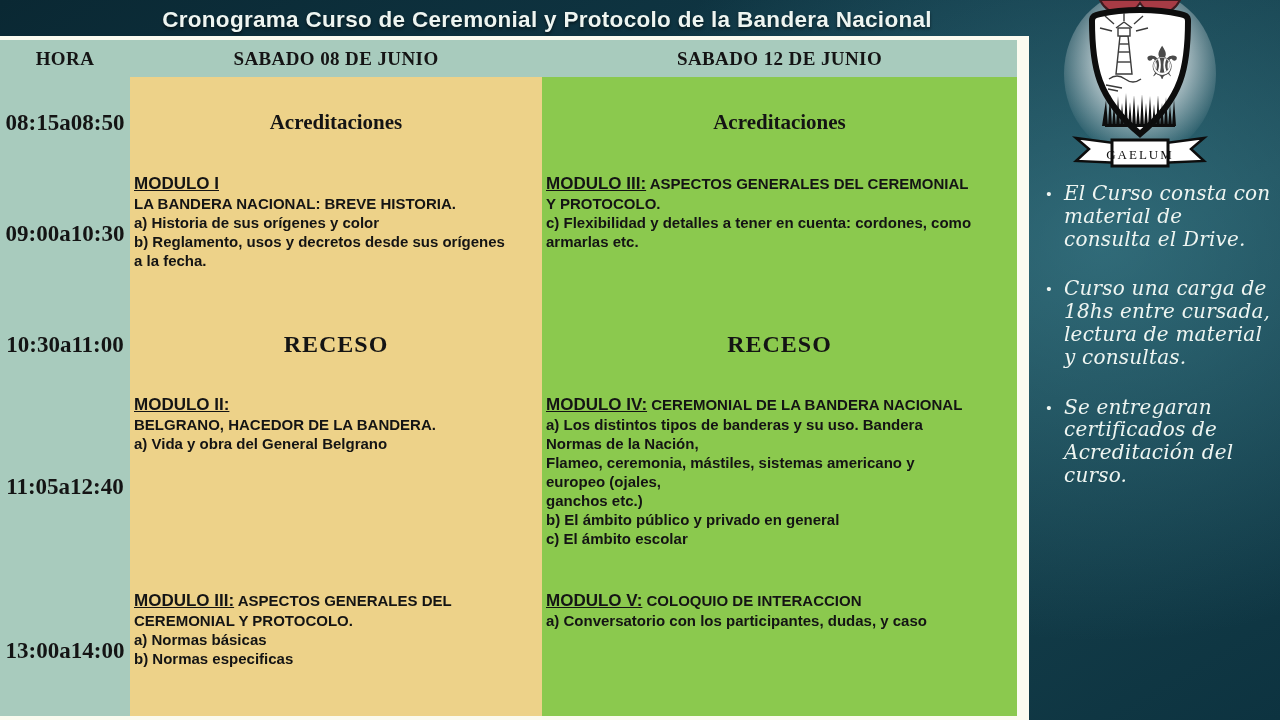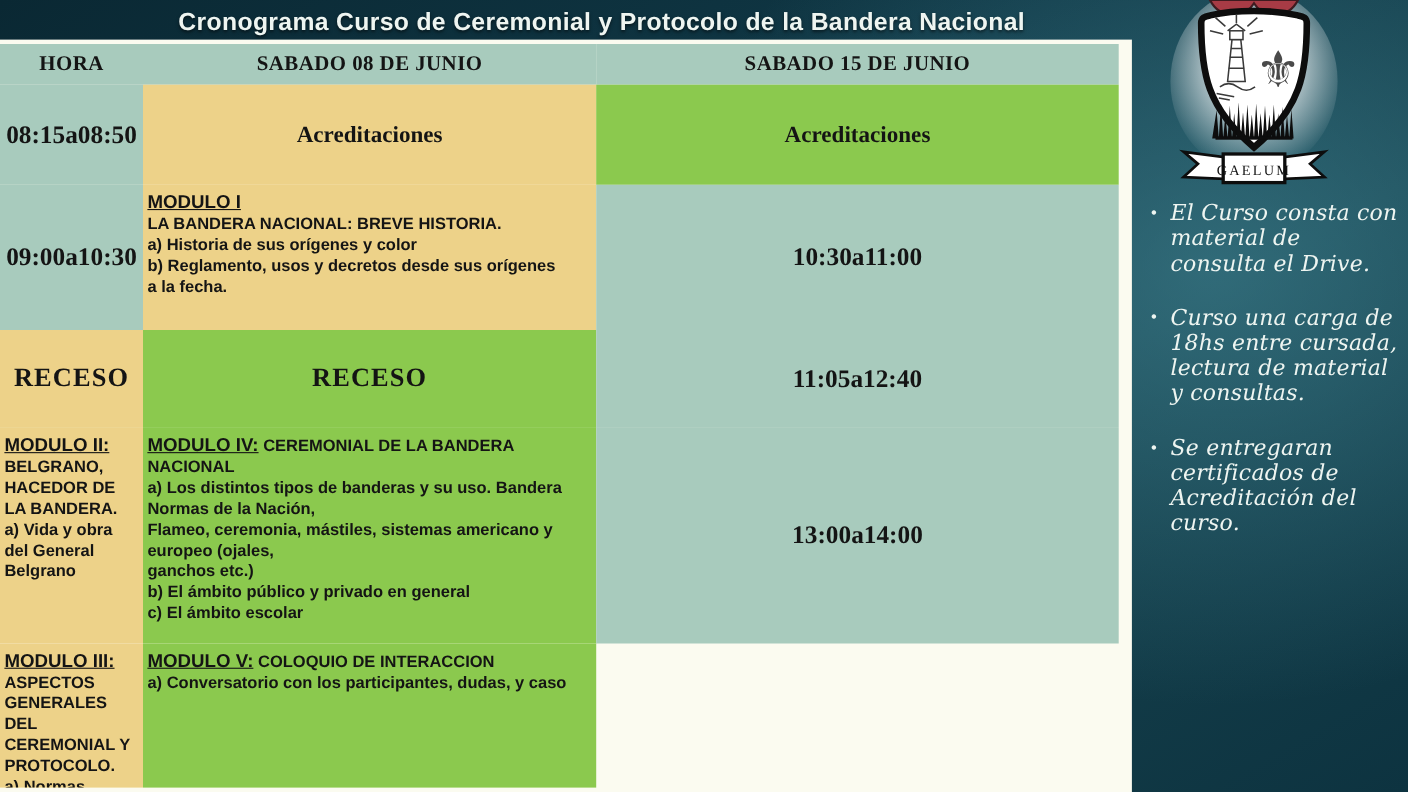--- a/index.html
+++ b/index.html
@@ -88,41 +88,47 @@
 </style>
 </head>
 <body>
 
 <div class="slide-title">Cronograma Curso de Ceremonial y Protocolo de la Bandera Nacional</div>
 
 <div class="sched-table">
 
   <div class="cell c-sage hdr">HORA</div>
   <div class="cell c-sage hdr">SABADO 08 DE JUNIO</div>
-  <div class="cell c-sage hdr">SABADO 15 DE JUNIO</div>
+  <div class="cell c-sage hdr">SABADO 12 DE JUNIO</div>
 
   <div class="cell c-sage time">
     <span>08:15</span>
     <span>a</span>
     <span>08:50</span>
   </div>
   <div class="cell c-tan center-cell acred">Acreditaciones</div>
   <div class="cell c-green center-cell acred">Acreditaciones</div>
 
   <div class="cell c-sage time">
     <span>09:00</span>
     <span>a</span>
     <span>10:30</span>
   </div>
   <div class="cell c-tan mod">
     <div class="mod-line"><span class="mod-heading">MODULO I</span></div>
     <div class="mod-line">LA BANDERA NACIONAL: BREVE HISTORIA.</div>
     <div class="mod-line">a) Historia de sus orígenes y color</div>
     <div class="mod-line">b) Reglamento, usos y decretos desde sus orígenes</div>
     <div class="mod-line">a la fecha.</div>
+  </div>
+  <div class="cell c-green mod">
+    <div class="mod-line"><span class="mod-heading">MODULO III:</span> <span class="mod-rest">ASPECTOS GENERALES DEL CEREMONIAL</span></div>
+    <div class="mod-line">Y PROTOCOLO.</div>
+    <div class="mod-line">c) Flexibilidad y detalles a tener en cuenta: cordones, como</div>
+    <div class="mod-line">armarlas etc.</div>
   </div>
 
   <div class="cell c-sage time">
     <span>10:30</span>
     <span>a</span>
     <span>11:00</span>
   </div>
   <div class="cell c-tan center-cell receso">RECESO</div>
   <div class="cell c-green center-cell receso">RECESO</div>
 

